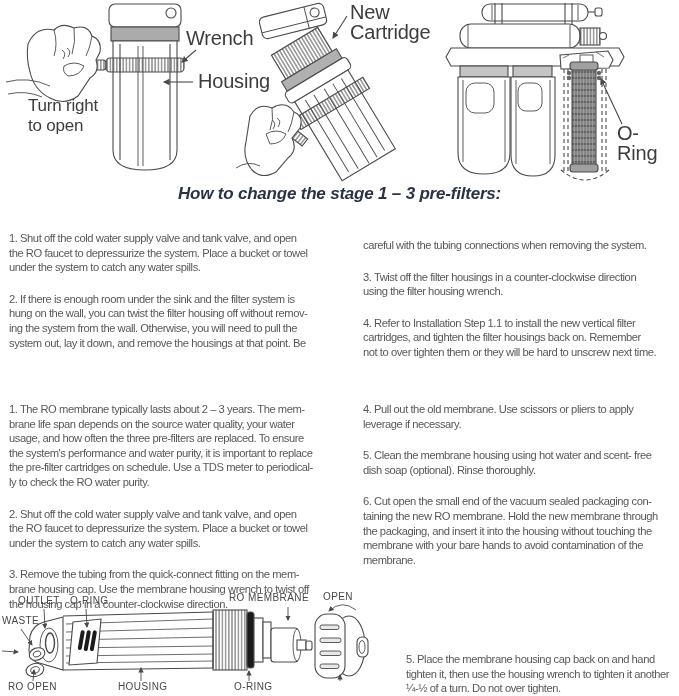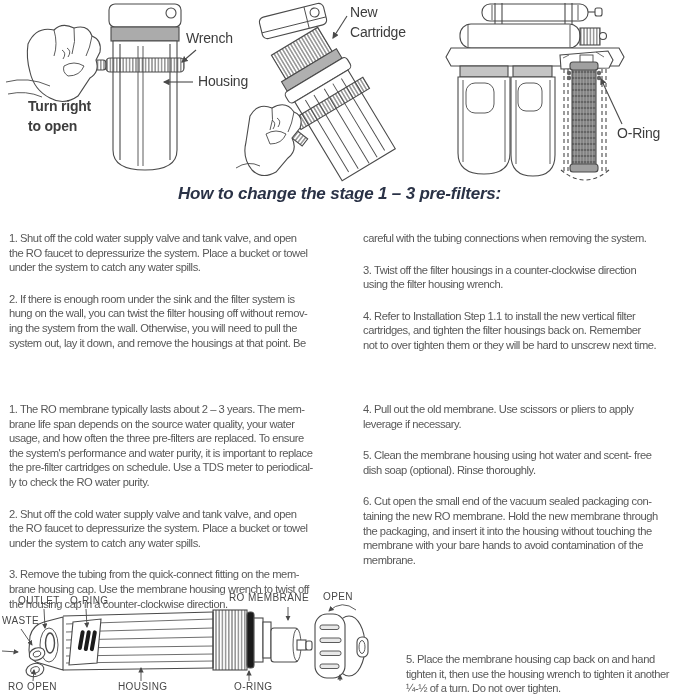--- a/index.html
+++ b/index.html
@@ -1,30 +1,30 @@
 <!DOCTYPE html>
 <html style="--heading: #2a3246; --body: #585858; --line: #4a4a4a; --gray_band: #b0b0b0; --oring_black: #1b1b1b;"><head>
 <meta charset="utf-8">
 <style>
   html,body{margin:0;padding:0;background:#ffffff;}
   .page{position:relative;width:679px;height:696px;background:#fff;overflow:hidden;
         font-family:"Liberation Sans",sans-serif;}
   svg{position:absolute;left:0;}
-  .ill-label{position:absolute;color:#3d3d3d;font-size:14px;line-height:20px;
+  .ill-label{position:absolute;color:#3d3d3d;font-size:20px;line-height:20px;
              letter-spacing:-0.2px;white-space:pre-line;}
-  .ill-label.sm{font-size:14px;font-weight:bold;}
+  .ill-label.sm{font-size:17px;}
   .heading{position:absolute;left:0;width:100%;text-align:center;font-weight:bold;
            font-style:italic;color:var(--heading,#2a3246);letter-spacing:-0.2px;}
   #h1{top:184px;font-size:17px;}
   #h2{top:349px;font-size:17.5px;}
   .col{position:absolute;font-size:11.2px;line-height:14.6px;letter-spacing:-0.45px;
        color:var(--body,#585858);margin-top:20px;}
   .col p{margin:0 0 17px;white-space:pre-line;}
   #s1-left{left:9px;top:211px;width:335px;}
-  #s1-right{left:363px;top:211px;width:316px;}
+  #s1-right{left:363px;top:218px;width:316px;}
   #s2-left{left:9px;top:382px;width:335px;}
   #s2-right{left:363px;top:382px;width:316px;}
   #step8{left:406px;top:632px;width:273px;}
   .dg-label{position:absolute;color:#474747;font-size:10px;letter-spacing:0.4px;
             white-space:nowrap;}
 </style>
 </head>
 <body>
 
 <div class="page">

